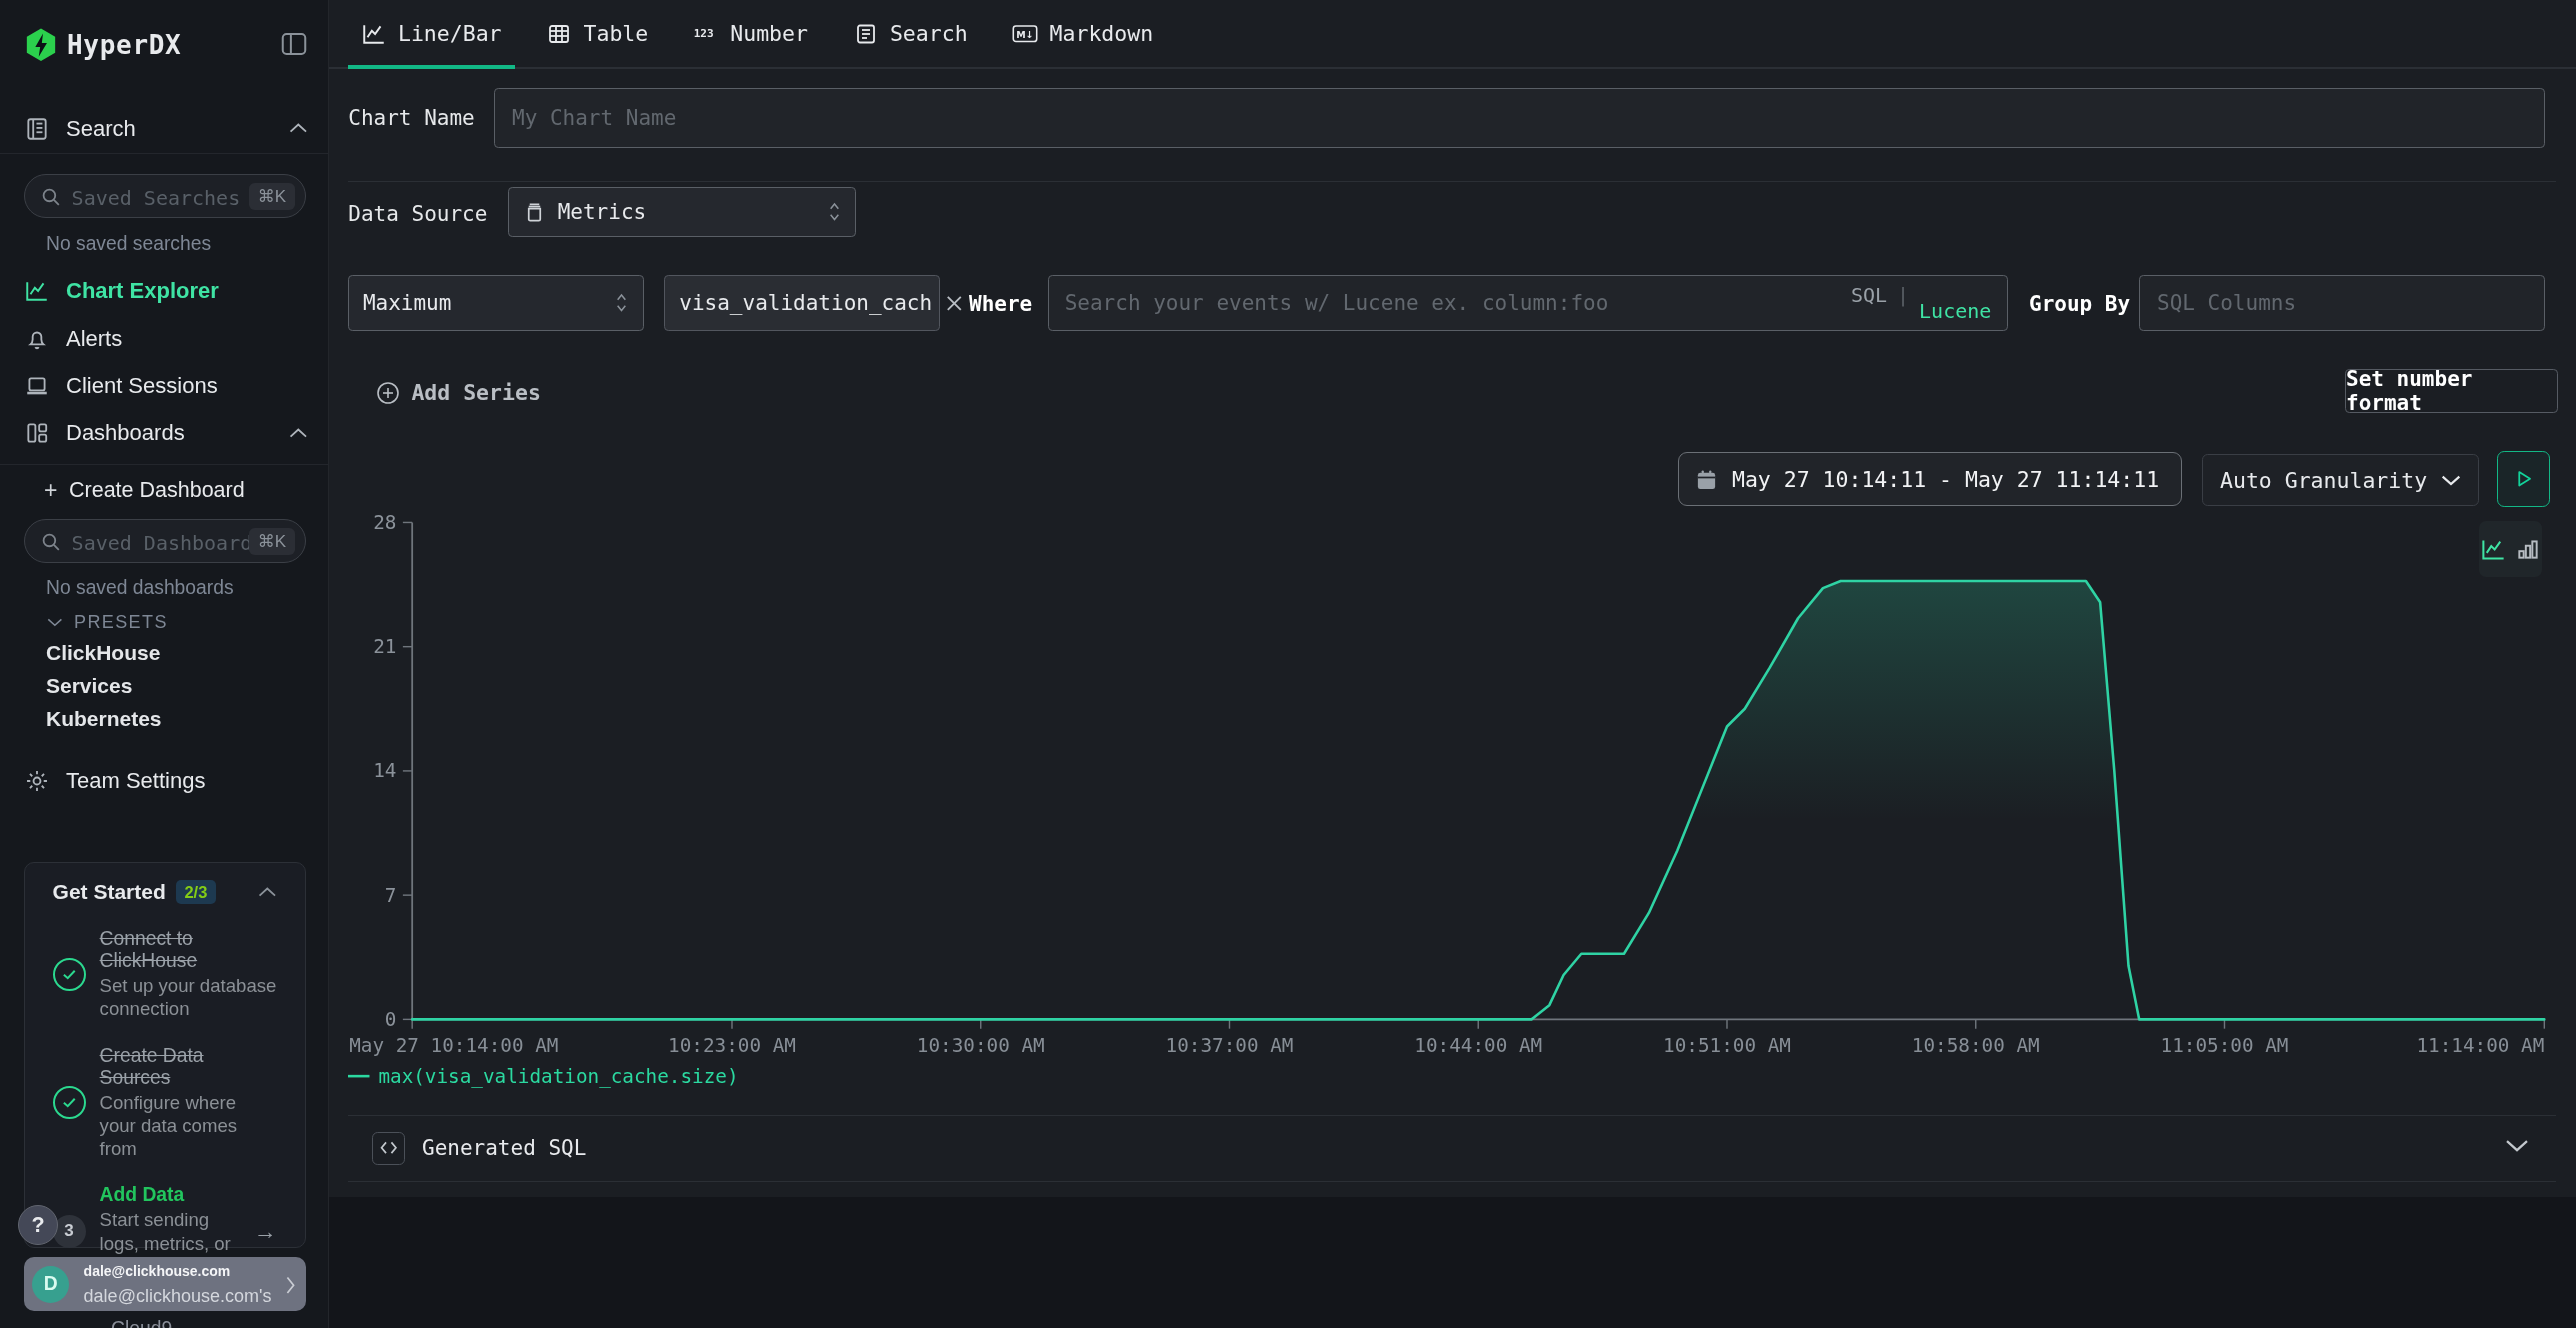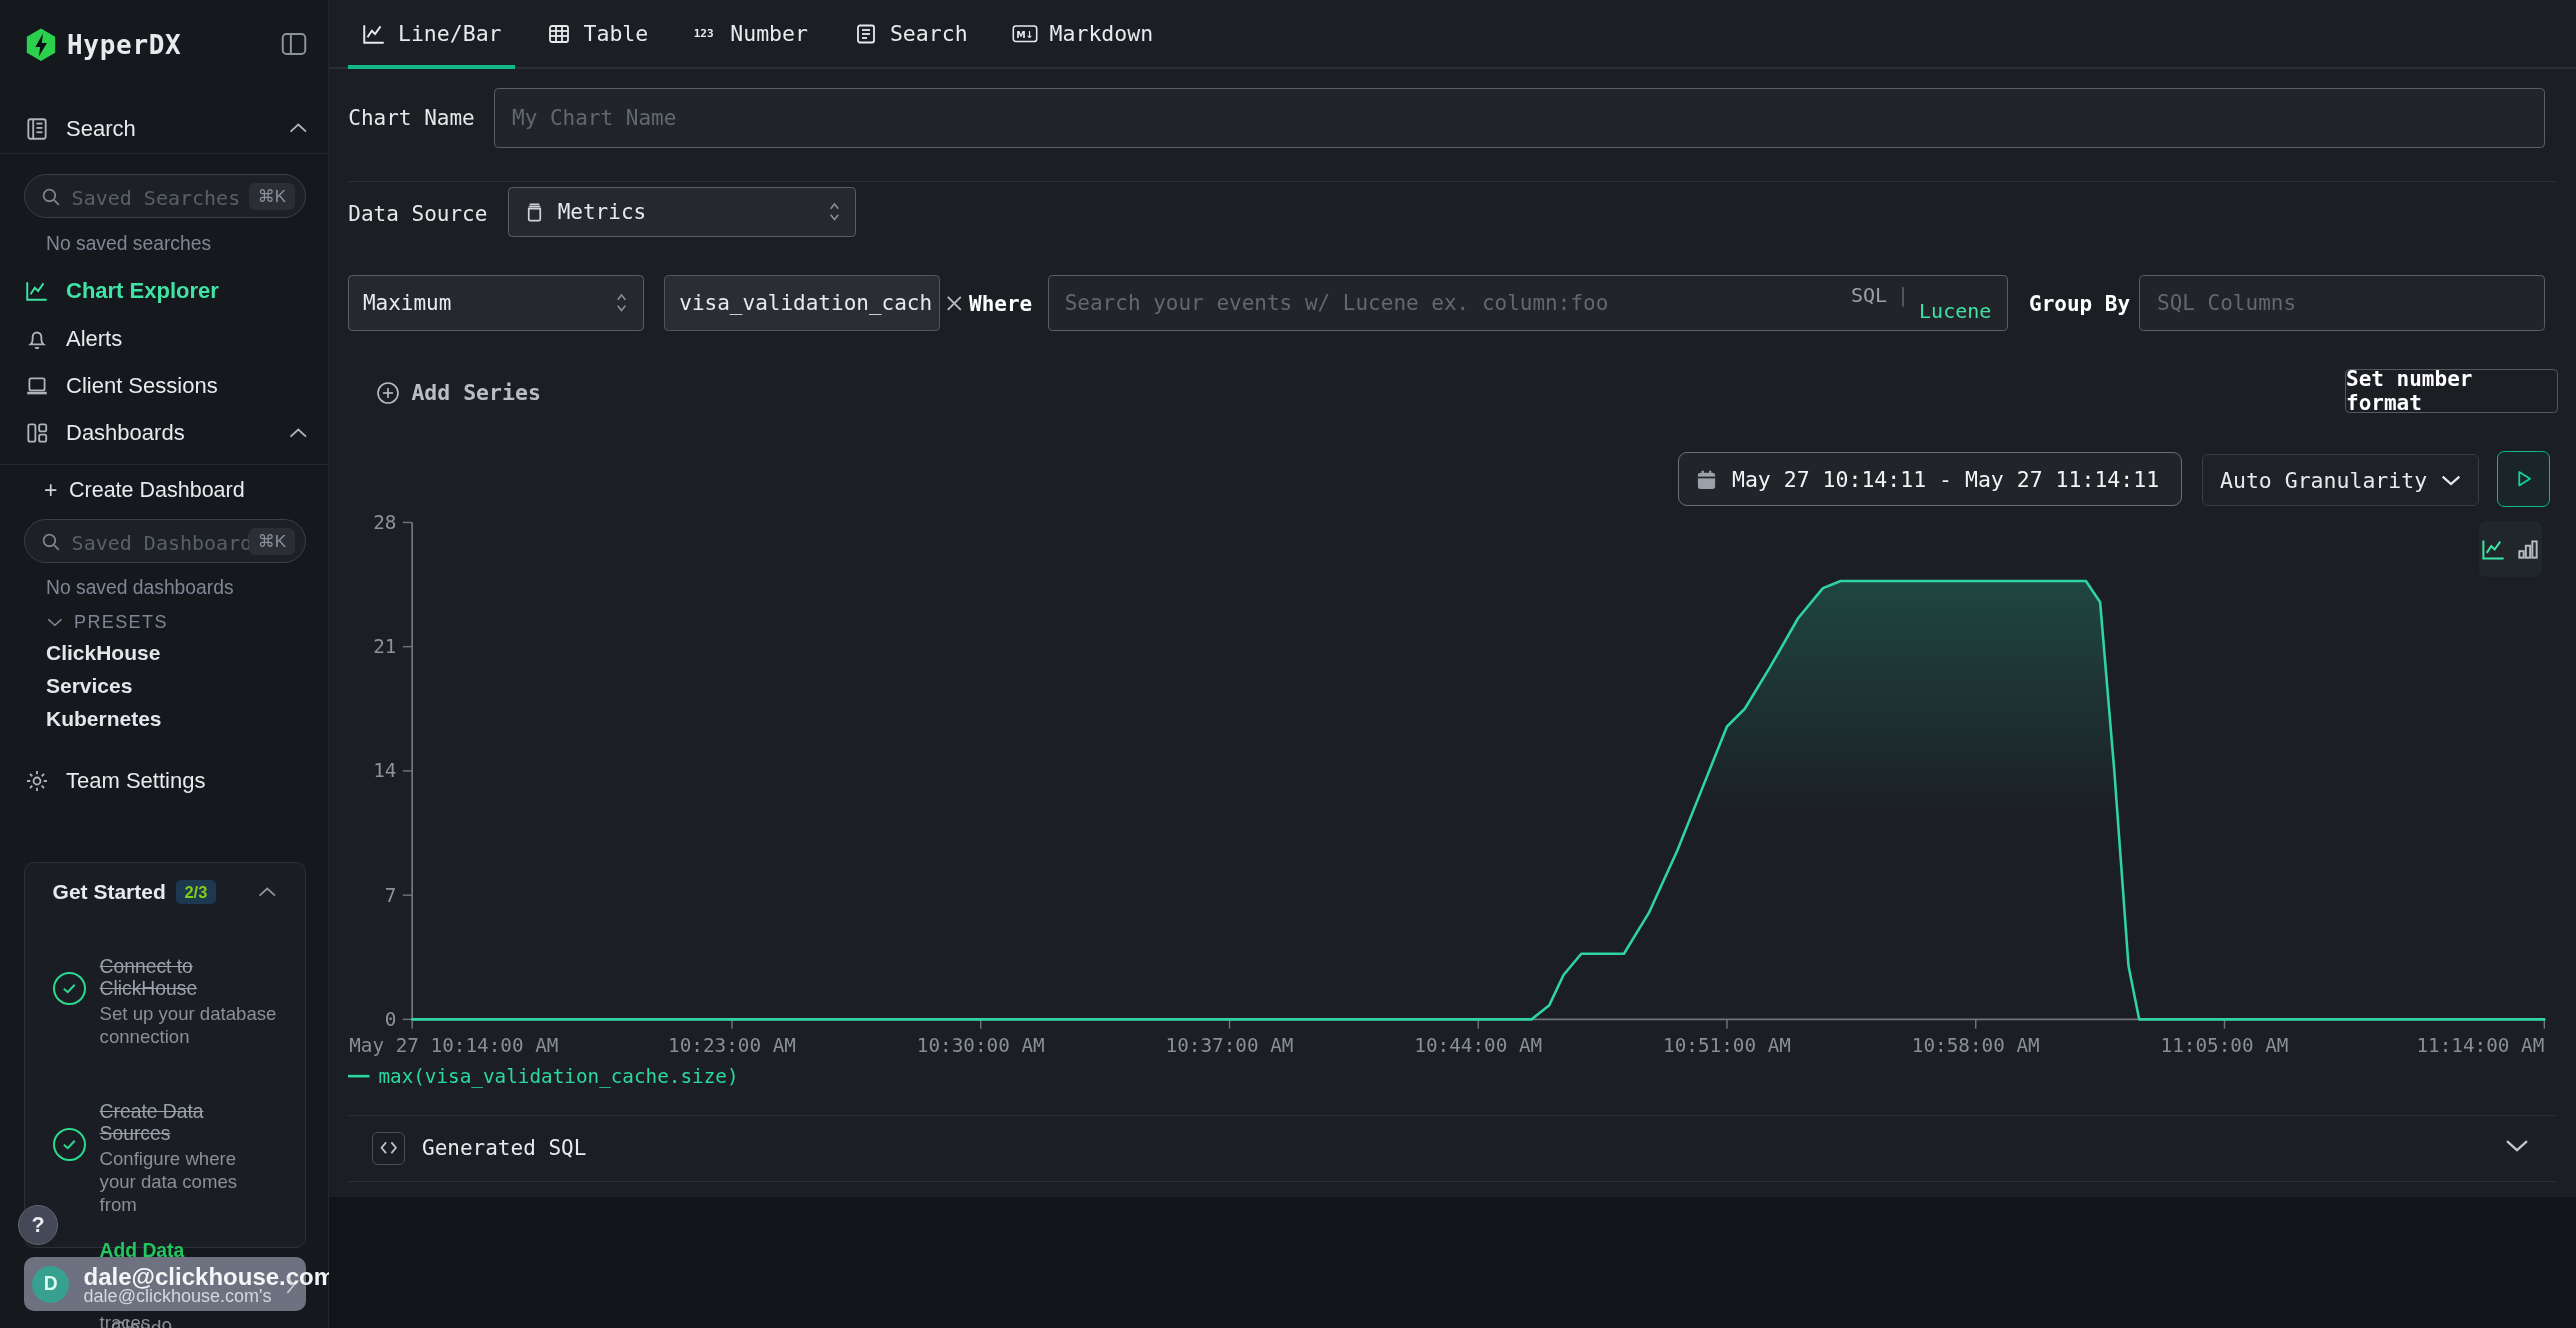--- a/index.html
+++ b/index.html
@@ -51,35 +51,35 @@
   .gs-head { display:flex; align-items:center; gap:10px; }
   .gs-title { font-size:21px; font-weight:bold; color:#e8eaed; }
   .gs-badge { background:#1d3950; color:#84cc16; font-size:16.5px; font-weight:bold; border-radius:5px; padding:2.1px 8.6px; }
   .gs-chev { margin-left:auto; width:18.6px; height:13px; }
   .gs-item { display:flex; gap:13px; margin-top:24px; align-items:center; }
   .gs-ic { flex:0 0 34px; }
   .gs-circle { width:33px; height:33px; border-radius:50%; border:2.1px solid #2bd98f; display:flex; align-items:center; justify-content:center; }
   .gs-ncircle { width:33px; height:33px; border-radius:50%; background:#2e323a; color:#c8ccd2; display:flex; align-items:center; justify-content:center; font-size:17px; font-weight:bold; }
   .gs-tx { flex:1; }
   .gs-t { font-size:19.3px; color:#9aa1a8; }
-  .gs-t.done { text-decoration:line-through;margin-top:28px; }
+  .gs-t.done { text-decoration:line-through; }
   .gs-t.pending { color:#22c55e; font-weight:bold; }
   .gs-s { font-size:18.6px; color:#8b9096; line-height:1.25; margin-top:2.1px; }
   .gs-arrow { color:#9aa1a8; font-size:23px; }
 
   .help-fab { position:absolute; left:18px; top:1205px; width:40px; height:40px; border-radius:50%;
               background:#444857; border:1.4px solid #61656f; color:#e8eaed; font-size:21.5px; font-weight:bold;
               display:flex; align-items:center; justify-content:center; font-family:"Liberation Sans",sans-serif; cursor:pointer; }
 
   .user-chip { position:absolute; left:23.6px; top:1257px; width:282px; height:54px; background:#6e7280;
                border-radius:10px; font-family:"Liberation Sans",sans-serif; cursor:pointer; }
   .user-avatar { position:absolute; left:8.6px; top:8.6px; width:37px; height:37px; border-radius:50%;
                  background:#37a08f; color:#d9fbf0; display:flex; align-items:center; justify-content:center;
                  font-size:19.3px; font-weight:bold; }
-  .user-email { position:absolute; left:60px; top:5.7px; font-size:24px; font-weight:bold; color:#f4f5f7; }
+  .user-email { position:absolute; left:60px; top:5.7px; font-size:14px; font-weight:bold; color:#f4f5f7; }
   .user-team { position:absolute; left:60px; top:29px; font-size:18px; color:#d4d7dd; }
   .user-chev { position:absolute; right:8.6px; top:18.6px; width:13px; height:18.6px; }
   .team-overflow { position:absolute; left:111px; top:1318px; font-size:19.3px; color:#8a8f99; font-family:"Liberation Sans",sans-serif; }
 
   
   #main { position:absolute; left:329px; top:0; width:2247px; height:1328px; background:#1b1e23; }
 
   .tabbar { position:absolute; left:0; top:0; width:2247px; height:69px; border-bottom:2.1px solid #2b2f35; 
             display:flex; align-items:stretch; padding-left:18.6px; }
   .tab { position:relative; display:flex; align-items:center; gap:11.4px; padding:0 13px; margin-right:18.6px;

